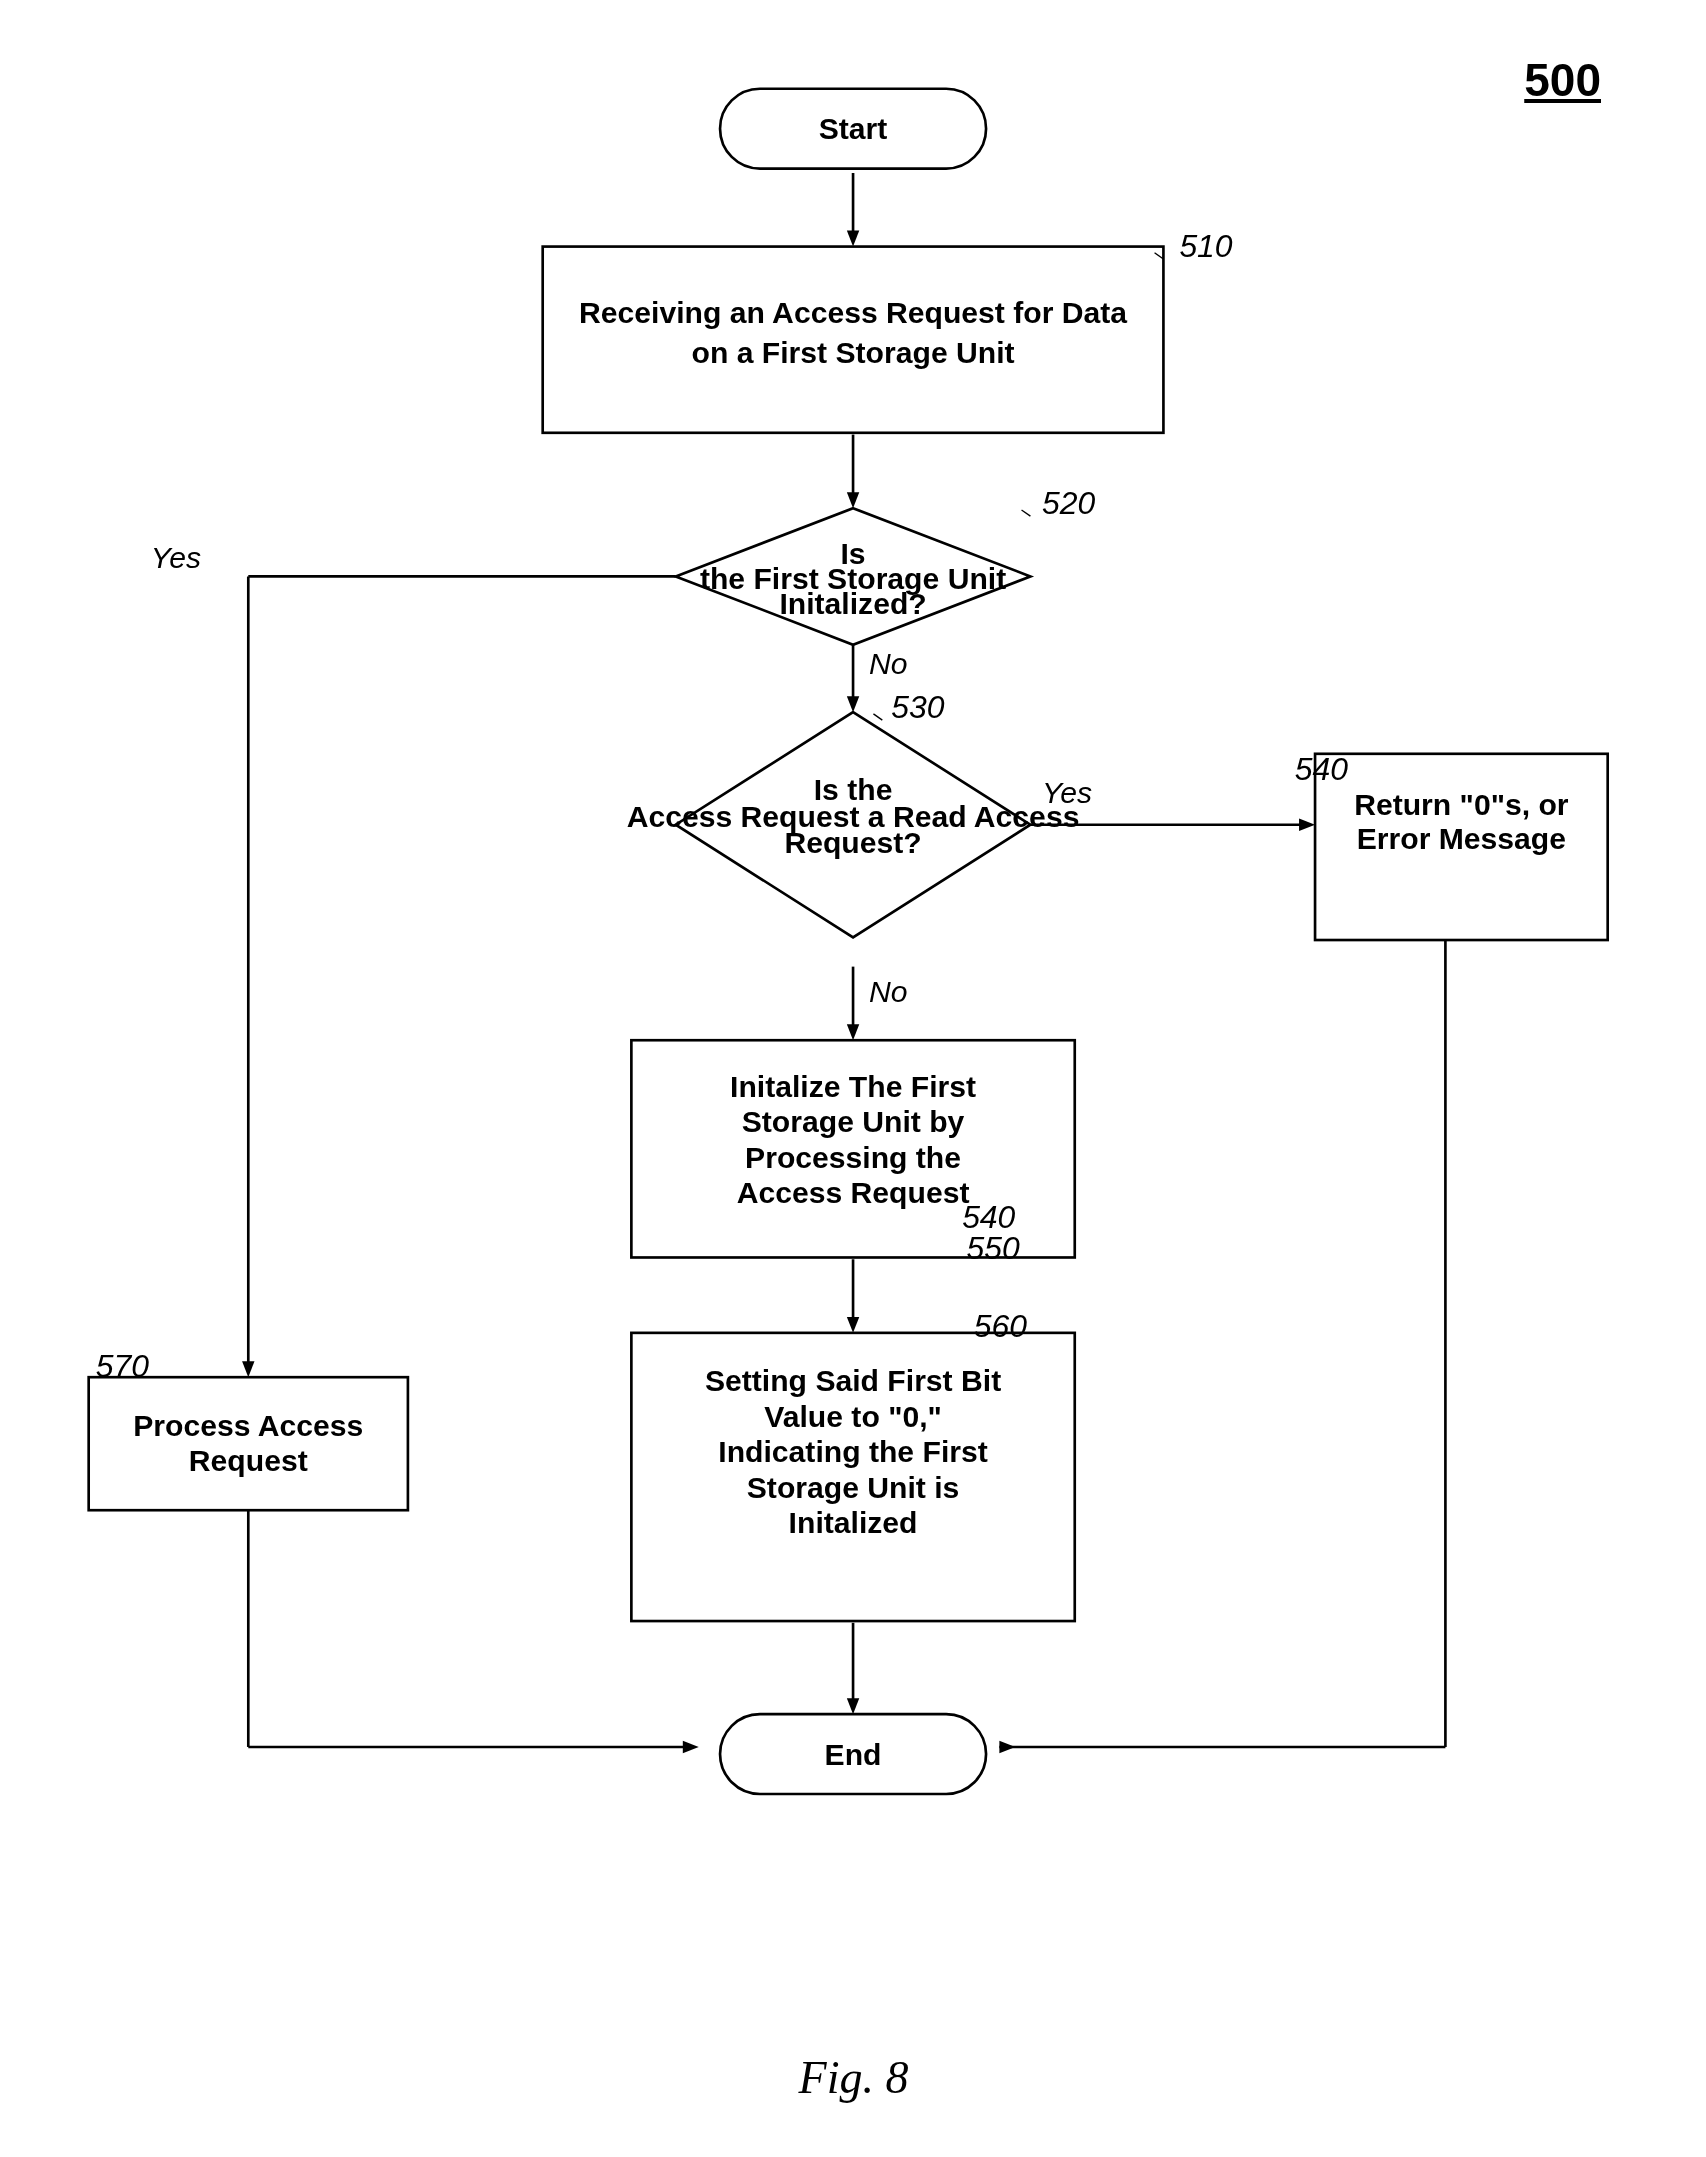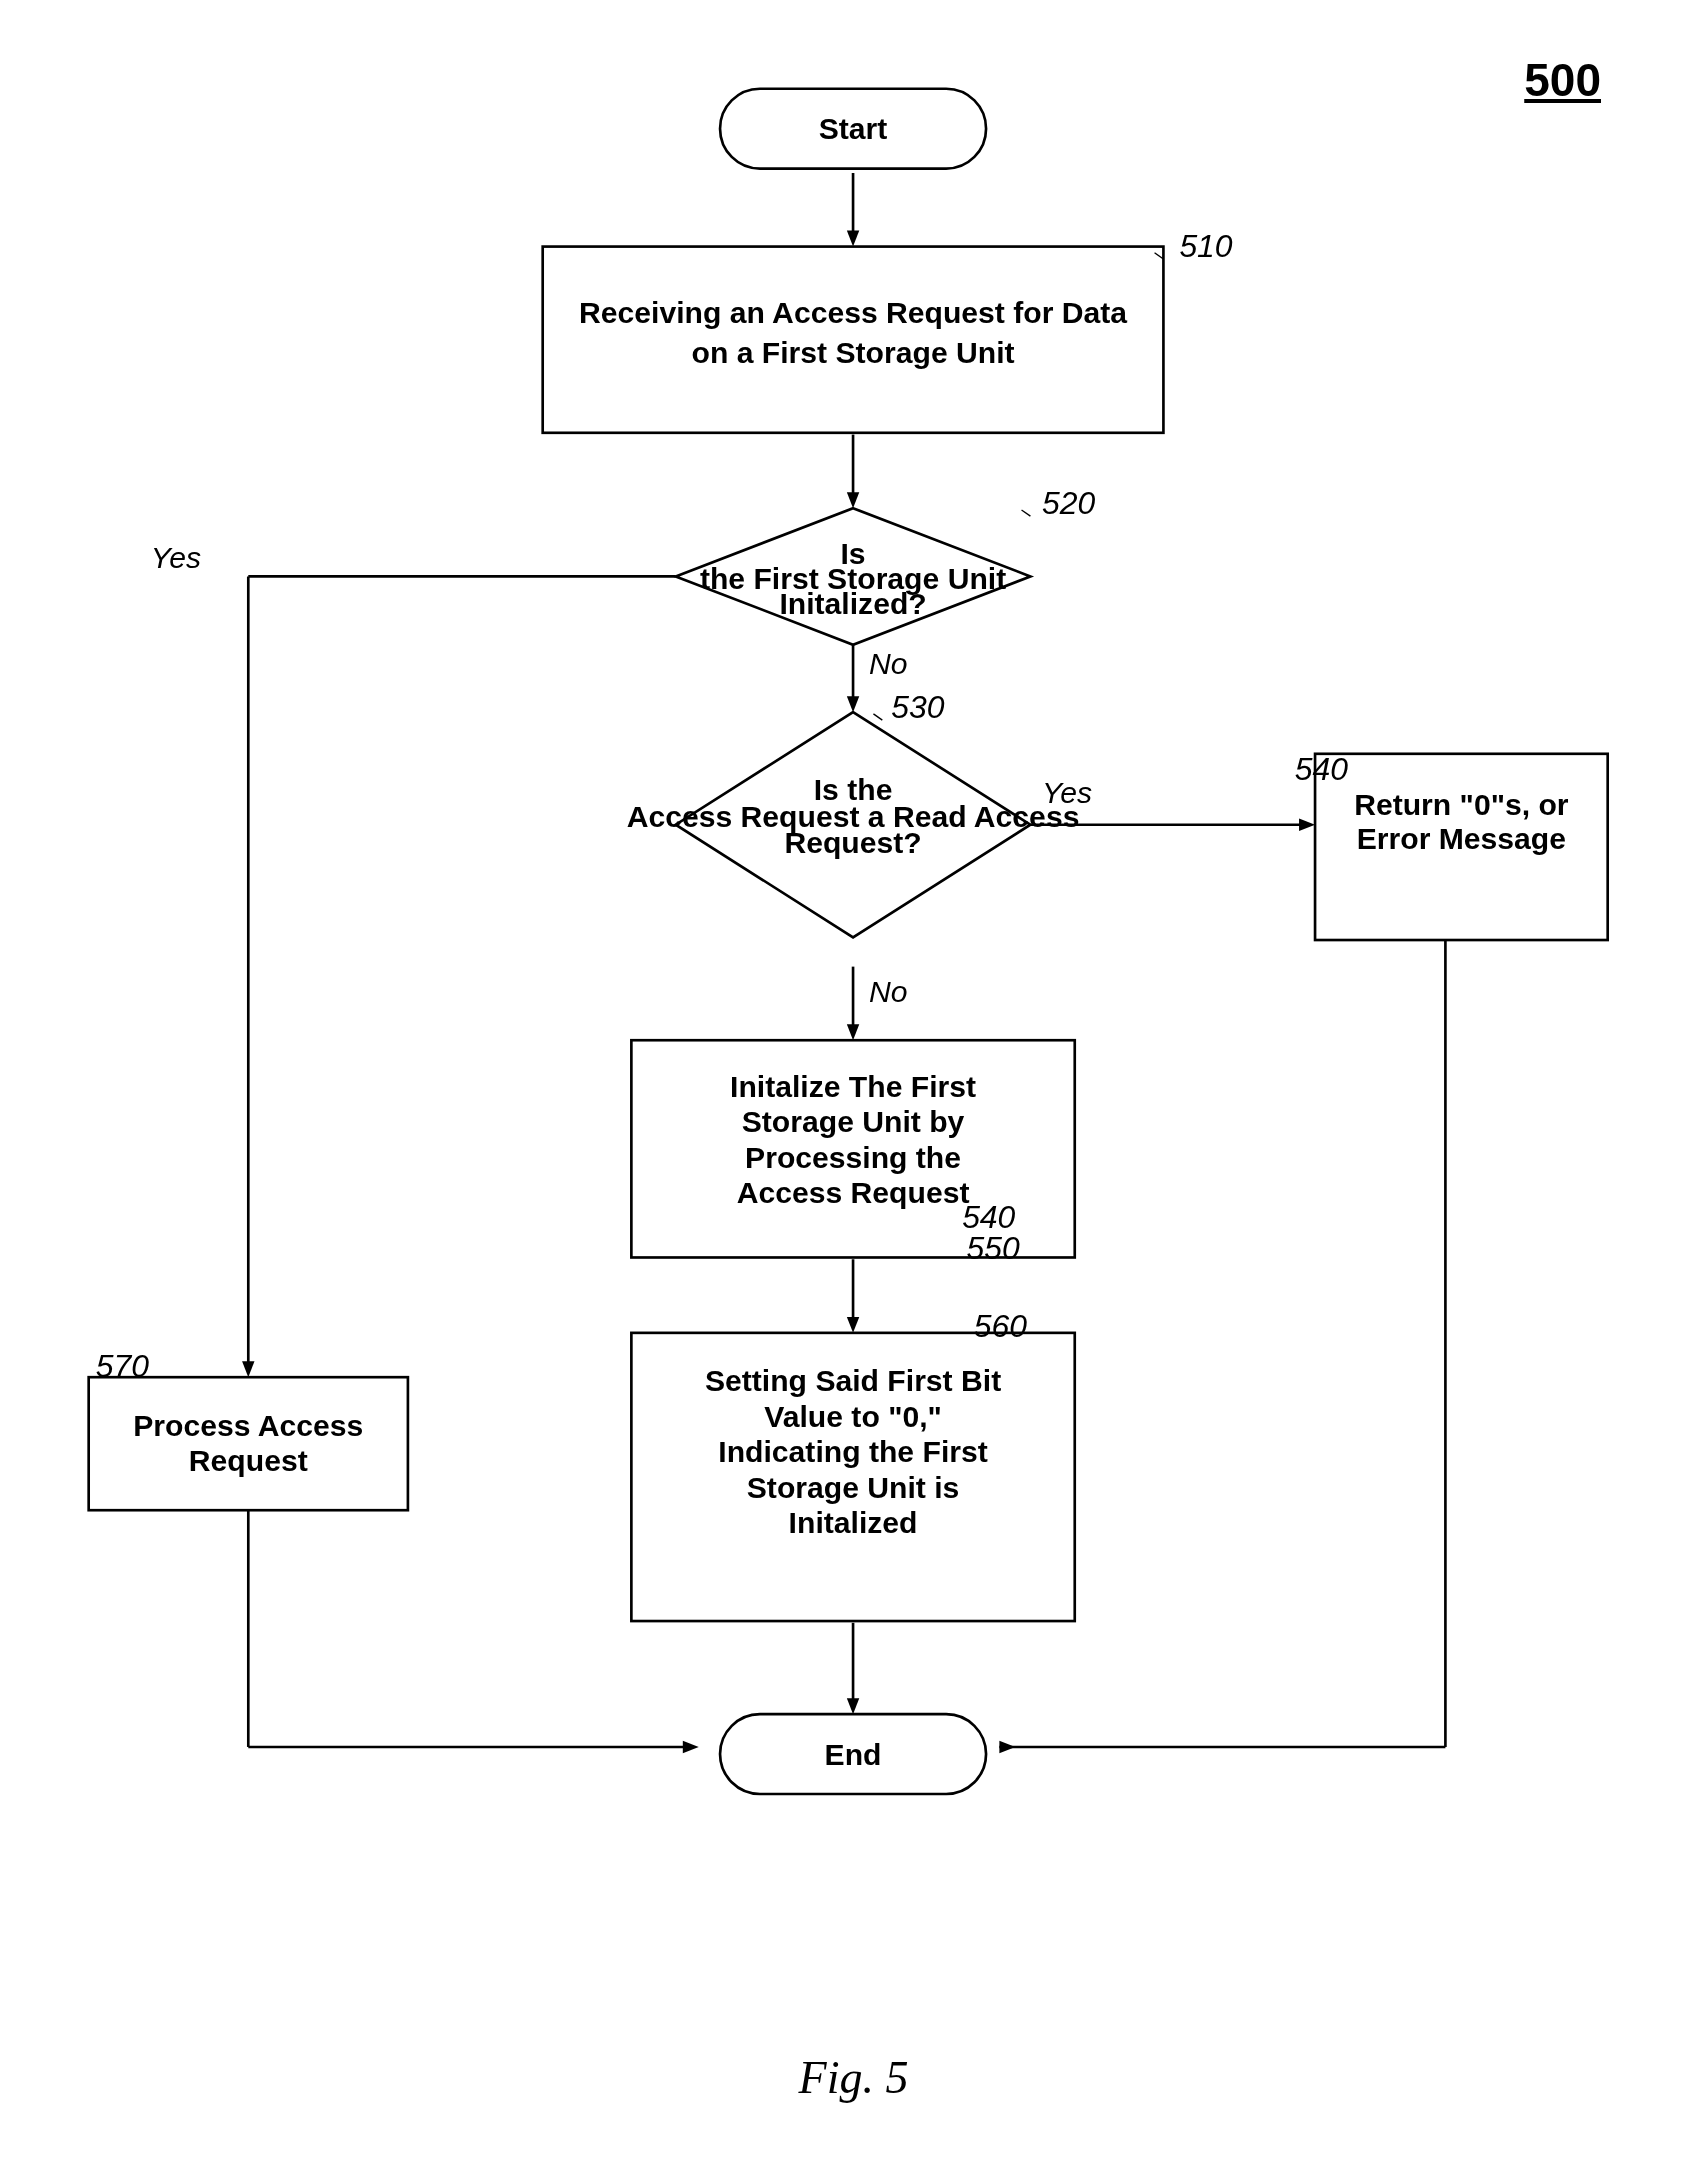--- a/index.html
+++ b/index.html
@@ -174,16 +174,16 @@
     <text x="280" y="1610" class="shape-text" font-size="32">Process Access</text>
     <text x="280" y="1650" class="shape-text" font-size="32">Request</text>
 
     <text x="108" y="1553" class="step-number">570</text>
 
     <rect x="812" y="1933" width="300" height="90" rx="45" ry="45" fill="white" stroke="black" stroke-width="3"></rect>
     <text x="962" y="1981" class="shape-text">End</text>
 
   </svg>
 
-  <div class="fig-label">Fig. 5</div>
+  <div class="fig-label">Fig. 8</div>
 
 </div>
 
 
 </body></html>

